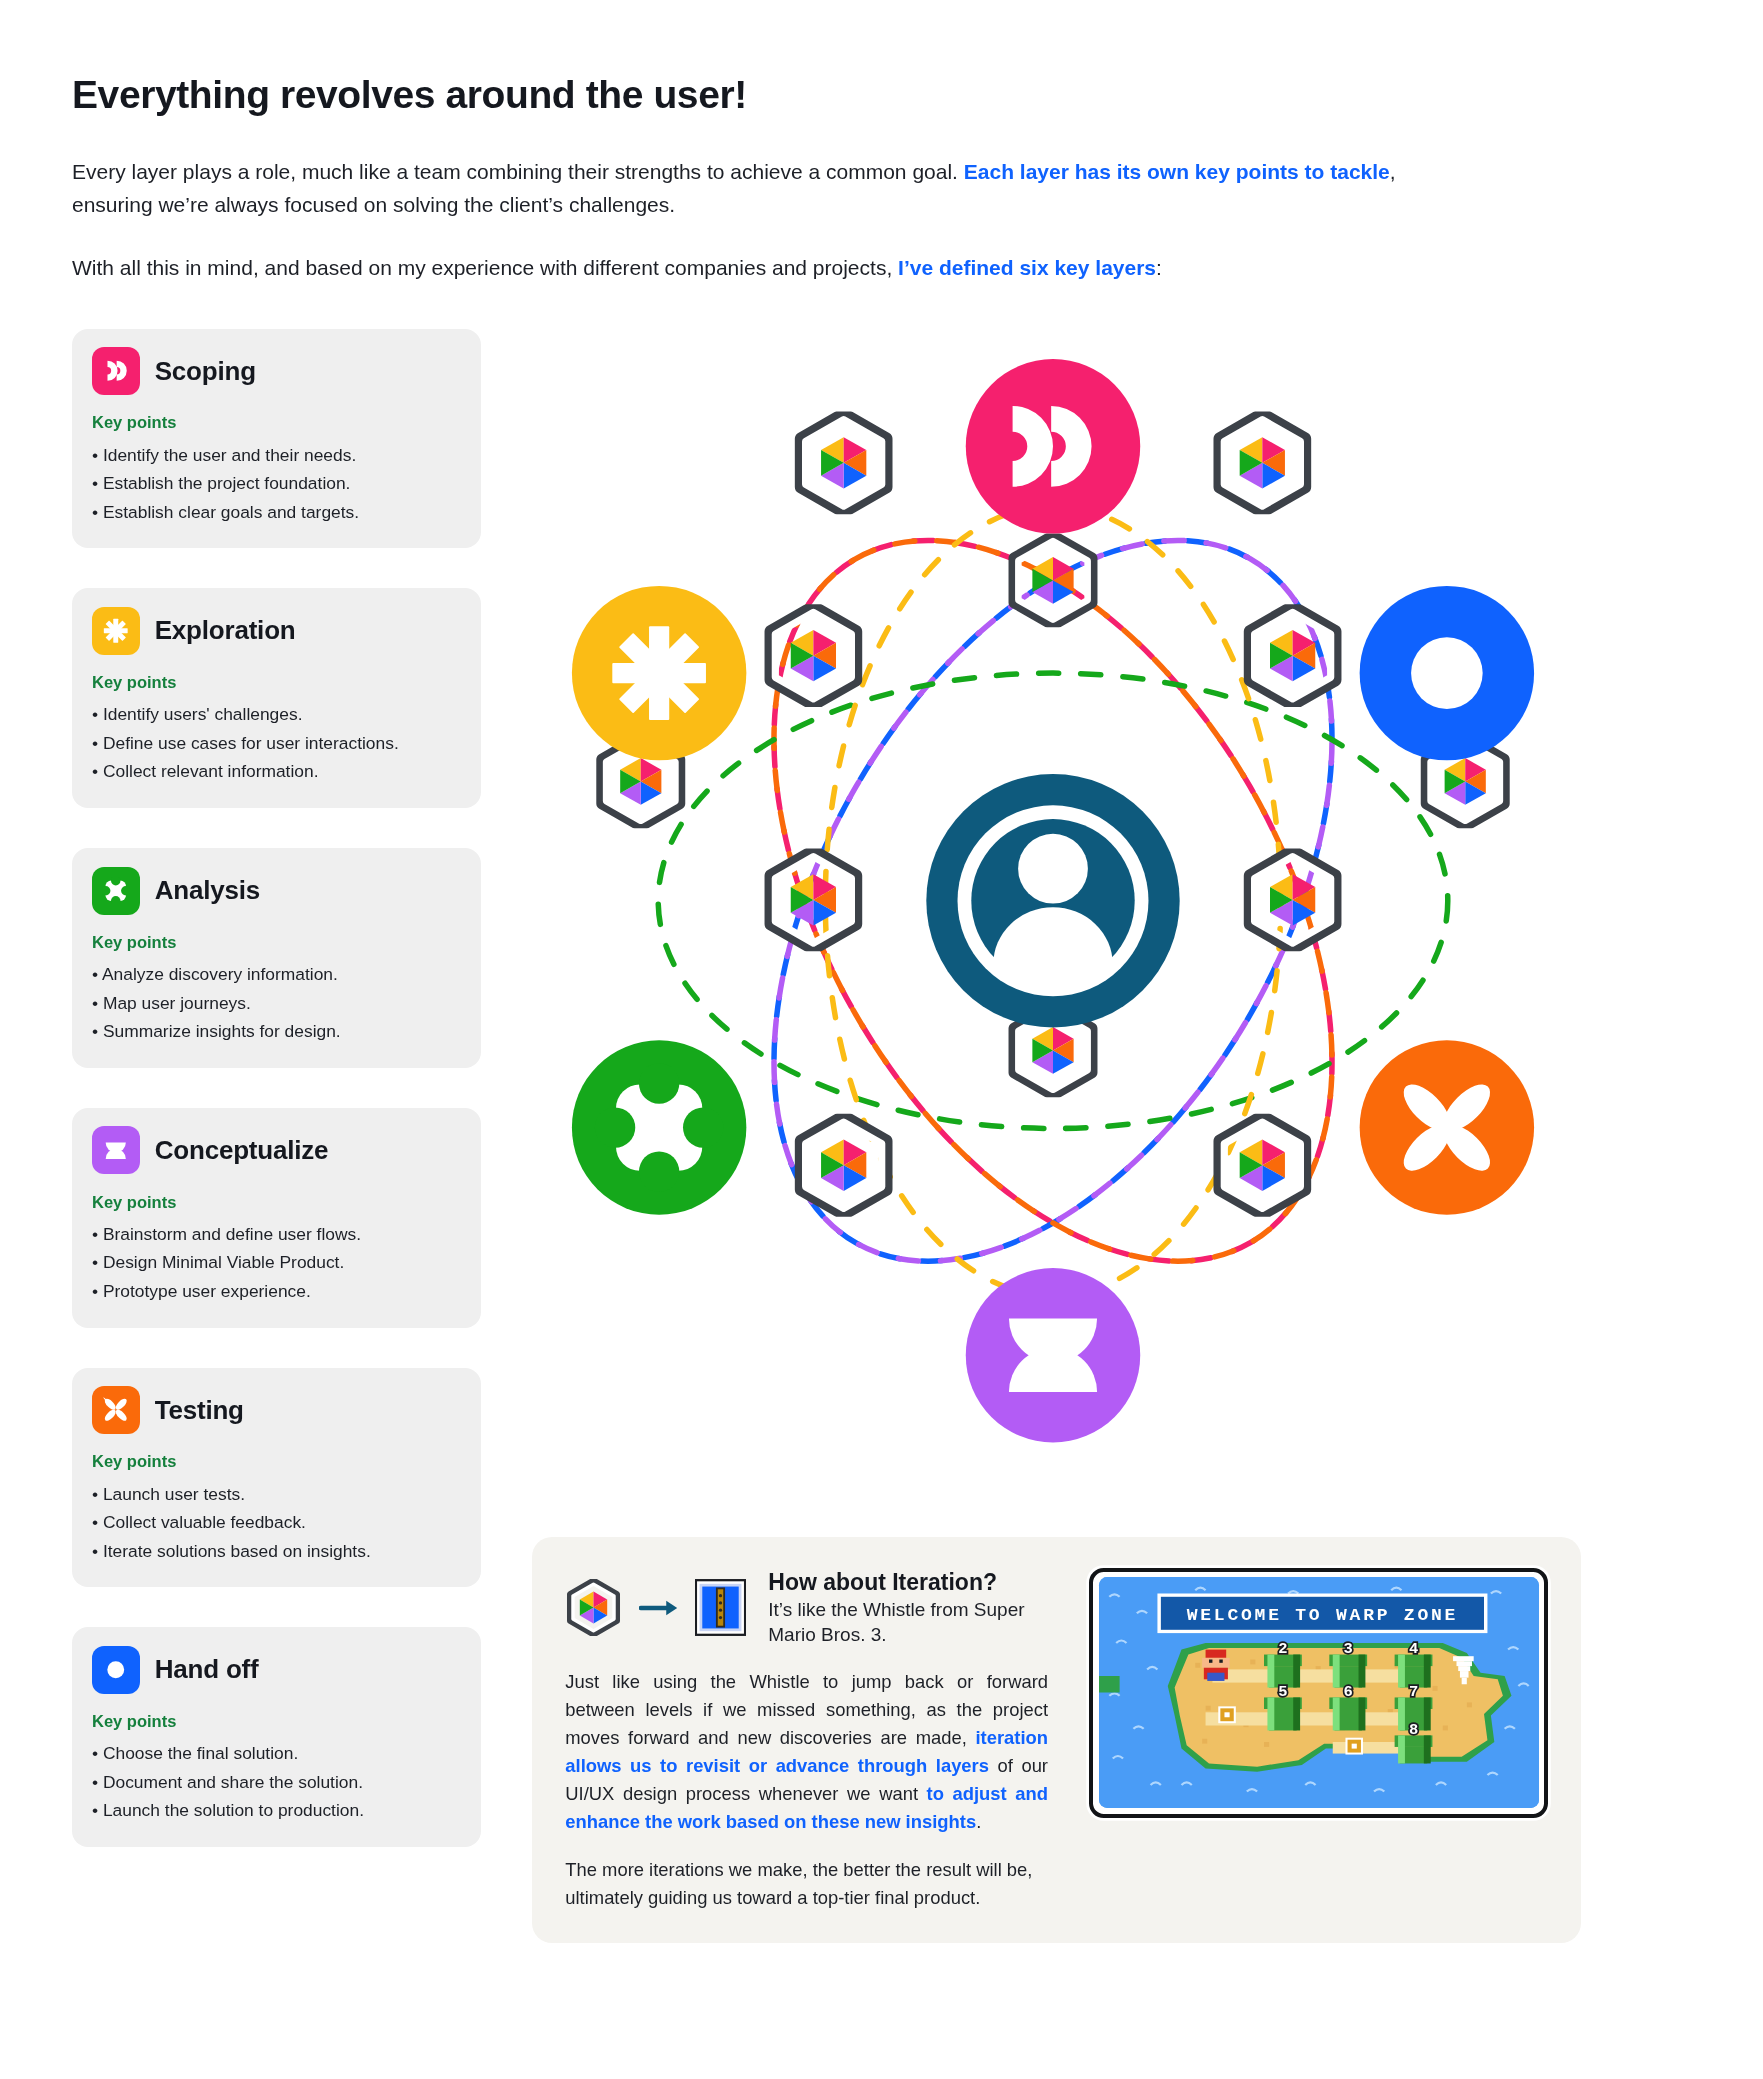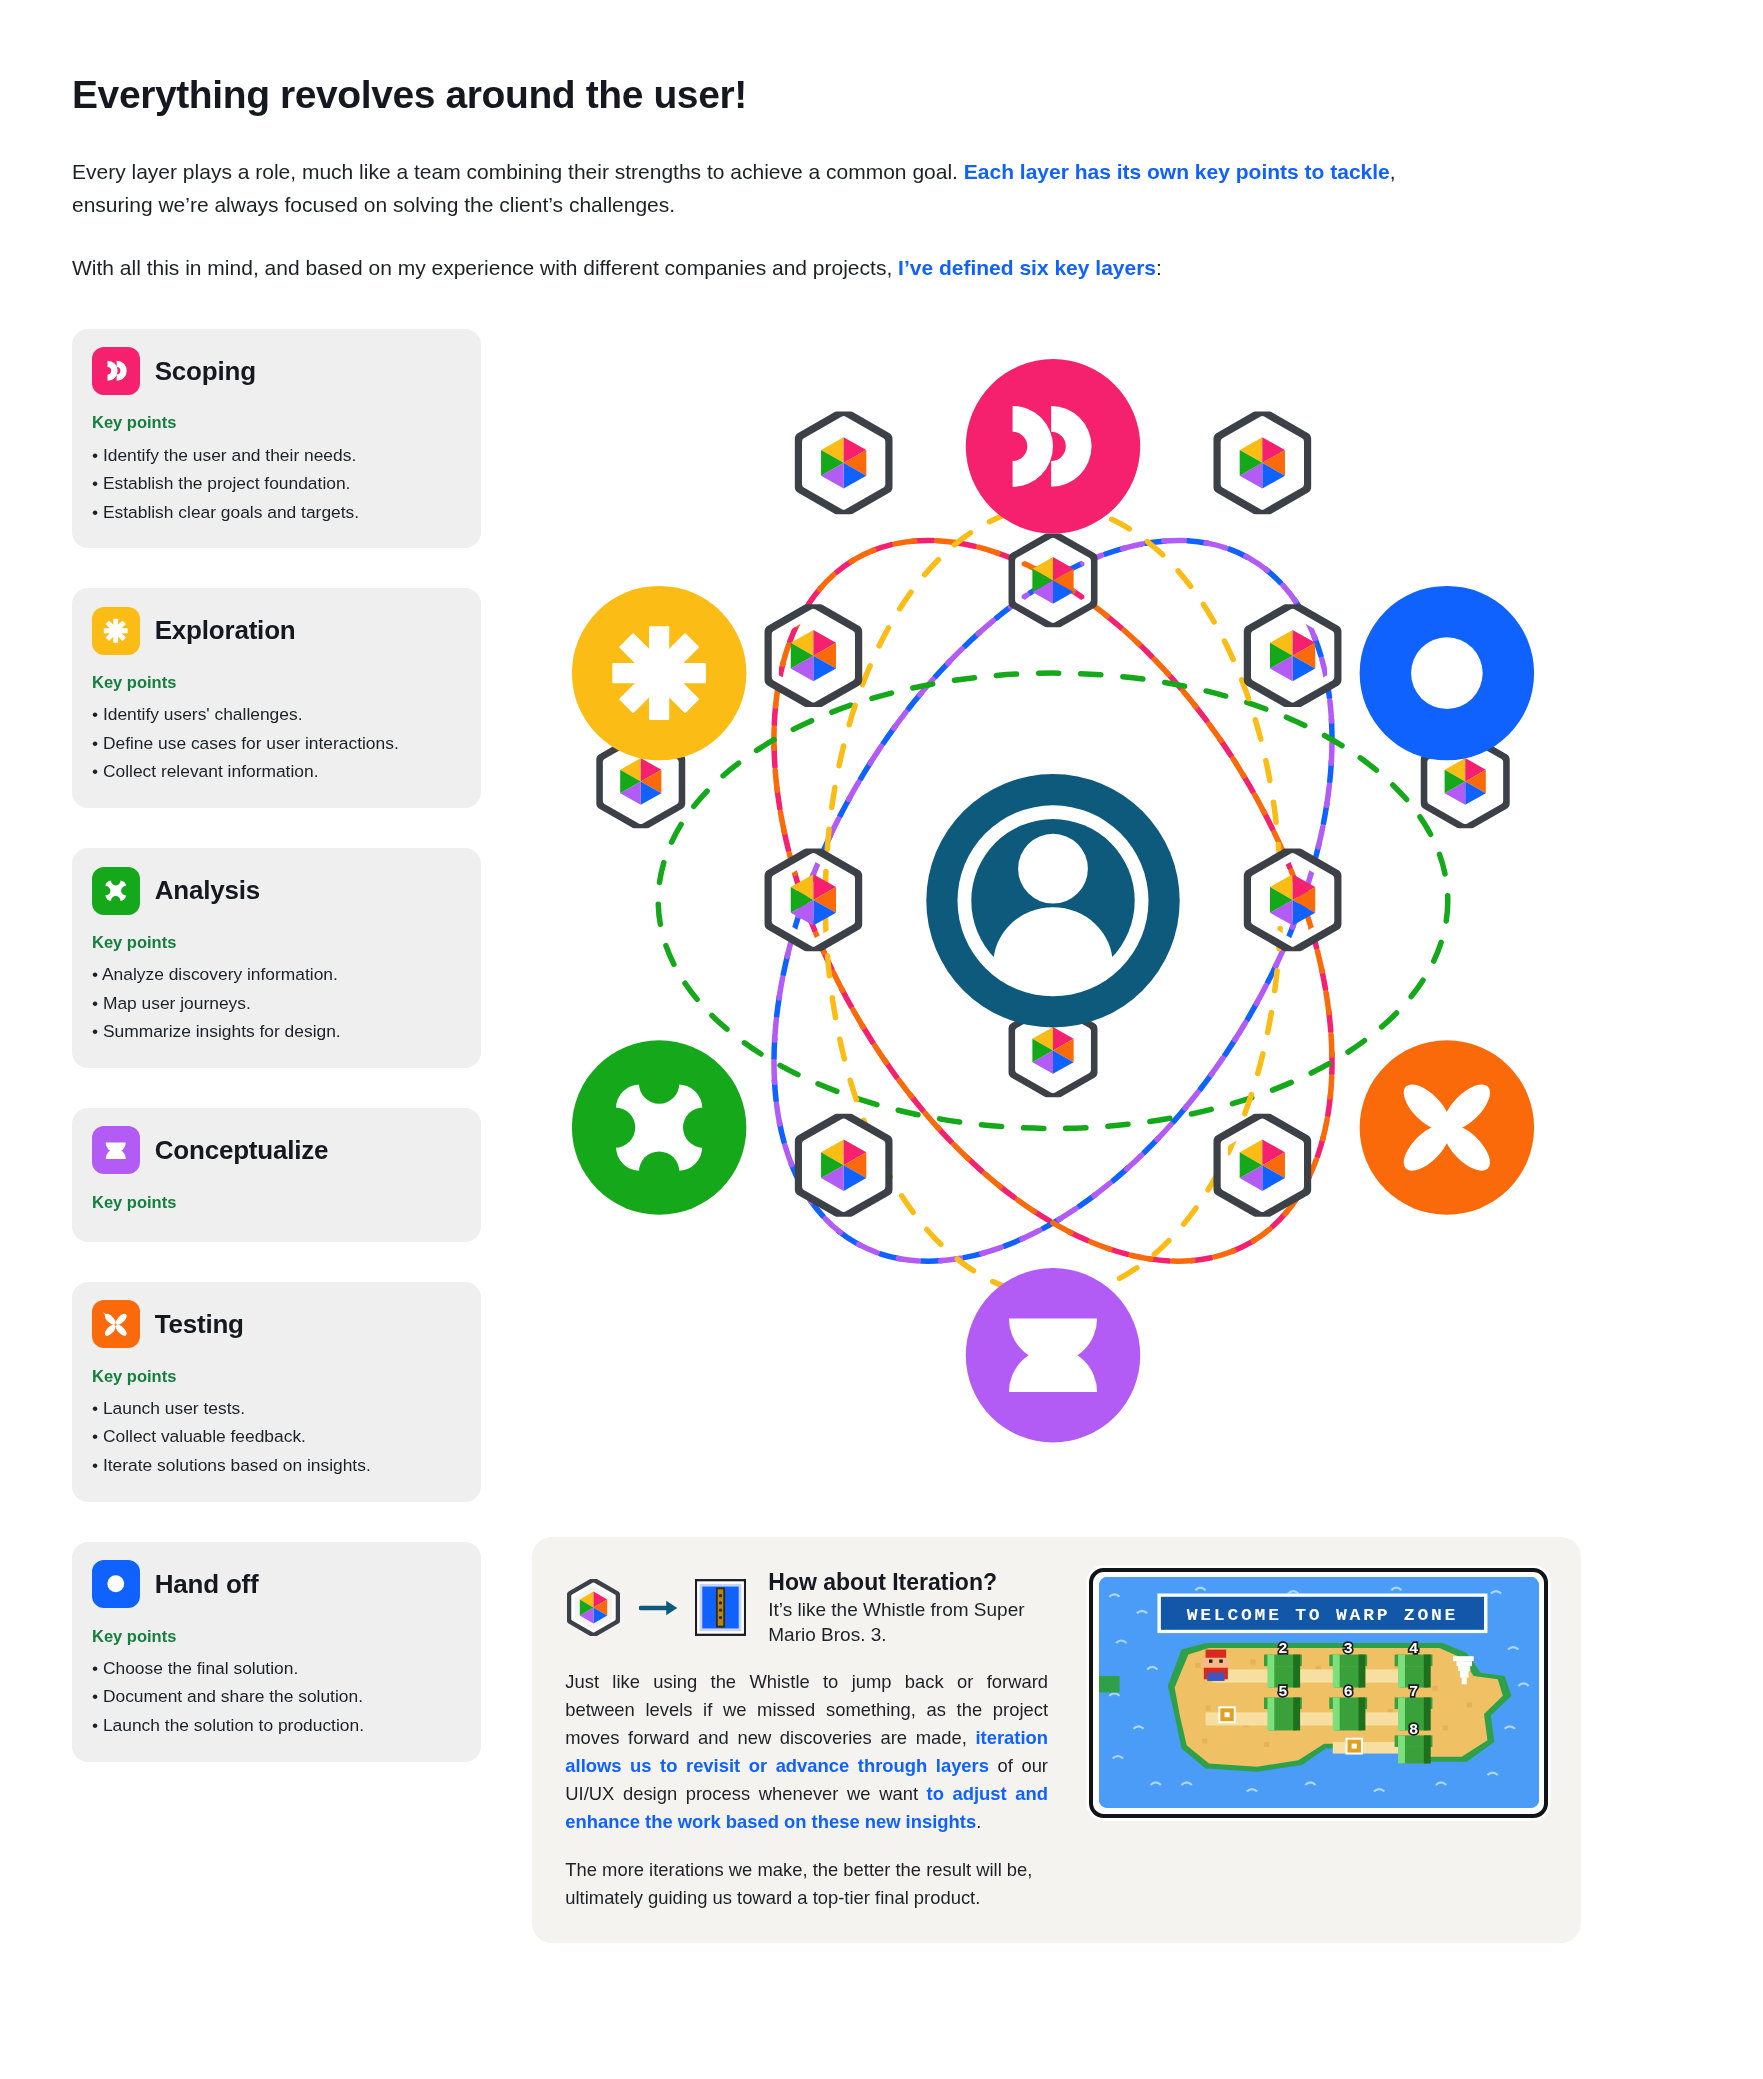--- a/index.html
+++ b/index.html
@@ -241,20 +241,25 @@
         <div class="card-head">
           <div class="card-icon" style="background:#b35cf5">
             <svg viewBox="0 0 30 30" aria-hidden="true">
               <path d="M4 6 H26 A11 11 0 0 1 4 6 Z" fill="#fff"></path>
               <path d="M4 24 H26 A11 11 0 0 0 4 24 Z" fill="#fff"></path>
             </svg>
           </div>
           <div class="card-title">Conceptualize</div>
         </div>
         <div class="key-label">Key points</div>
+        <ul class="kp-list">
+          <li>• <span>Brainstorm and define user flows.</span></li>
+          <li>• <span>Design Minimal Viable Product.</span></li>
+          <li>• <span>Prototype user experience.</span></li>
+        </ul>
       </div>
 
       <div class="card">
         <div class="card-head">
           <div class="card-icon" style="background:#fa6a0a">
             <svg viewBox="0 0 30 30" aria-hidden="true">
               <g fill="#fff">
                 <path d="M15 15 C9 11 5 6 4 4 C6 5 11 9 15 15 Z" transform="scale(1.25) translate(-3,-3)"></path>
                 <ellipse cx="9" cy="9" rx="7.6" ry="3.6" transform="rotate(45 9 9)"></ellipse>
                 <ellipse cx="21" cy="9" rx="7.6" ry="3.6" transform="rotate(-45 21 9)"></ellipse>

